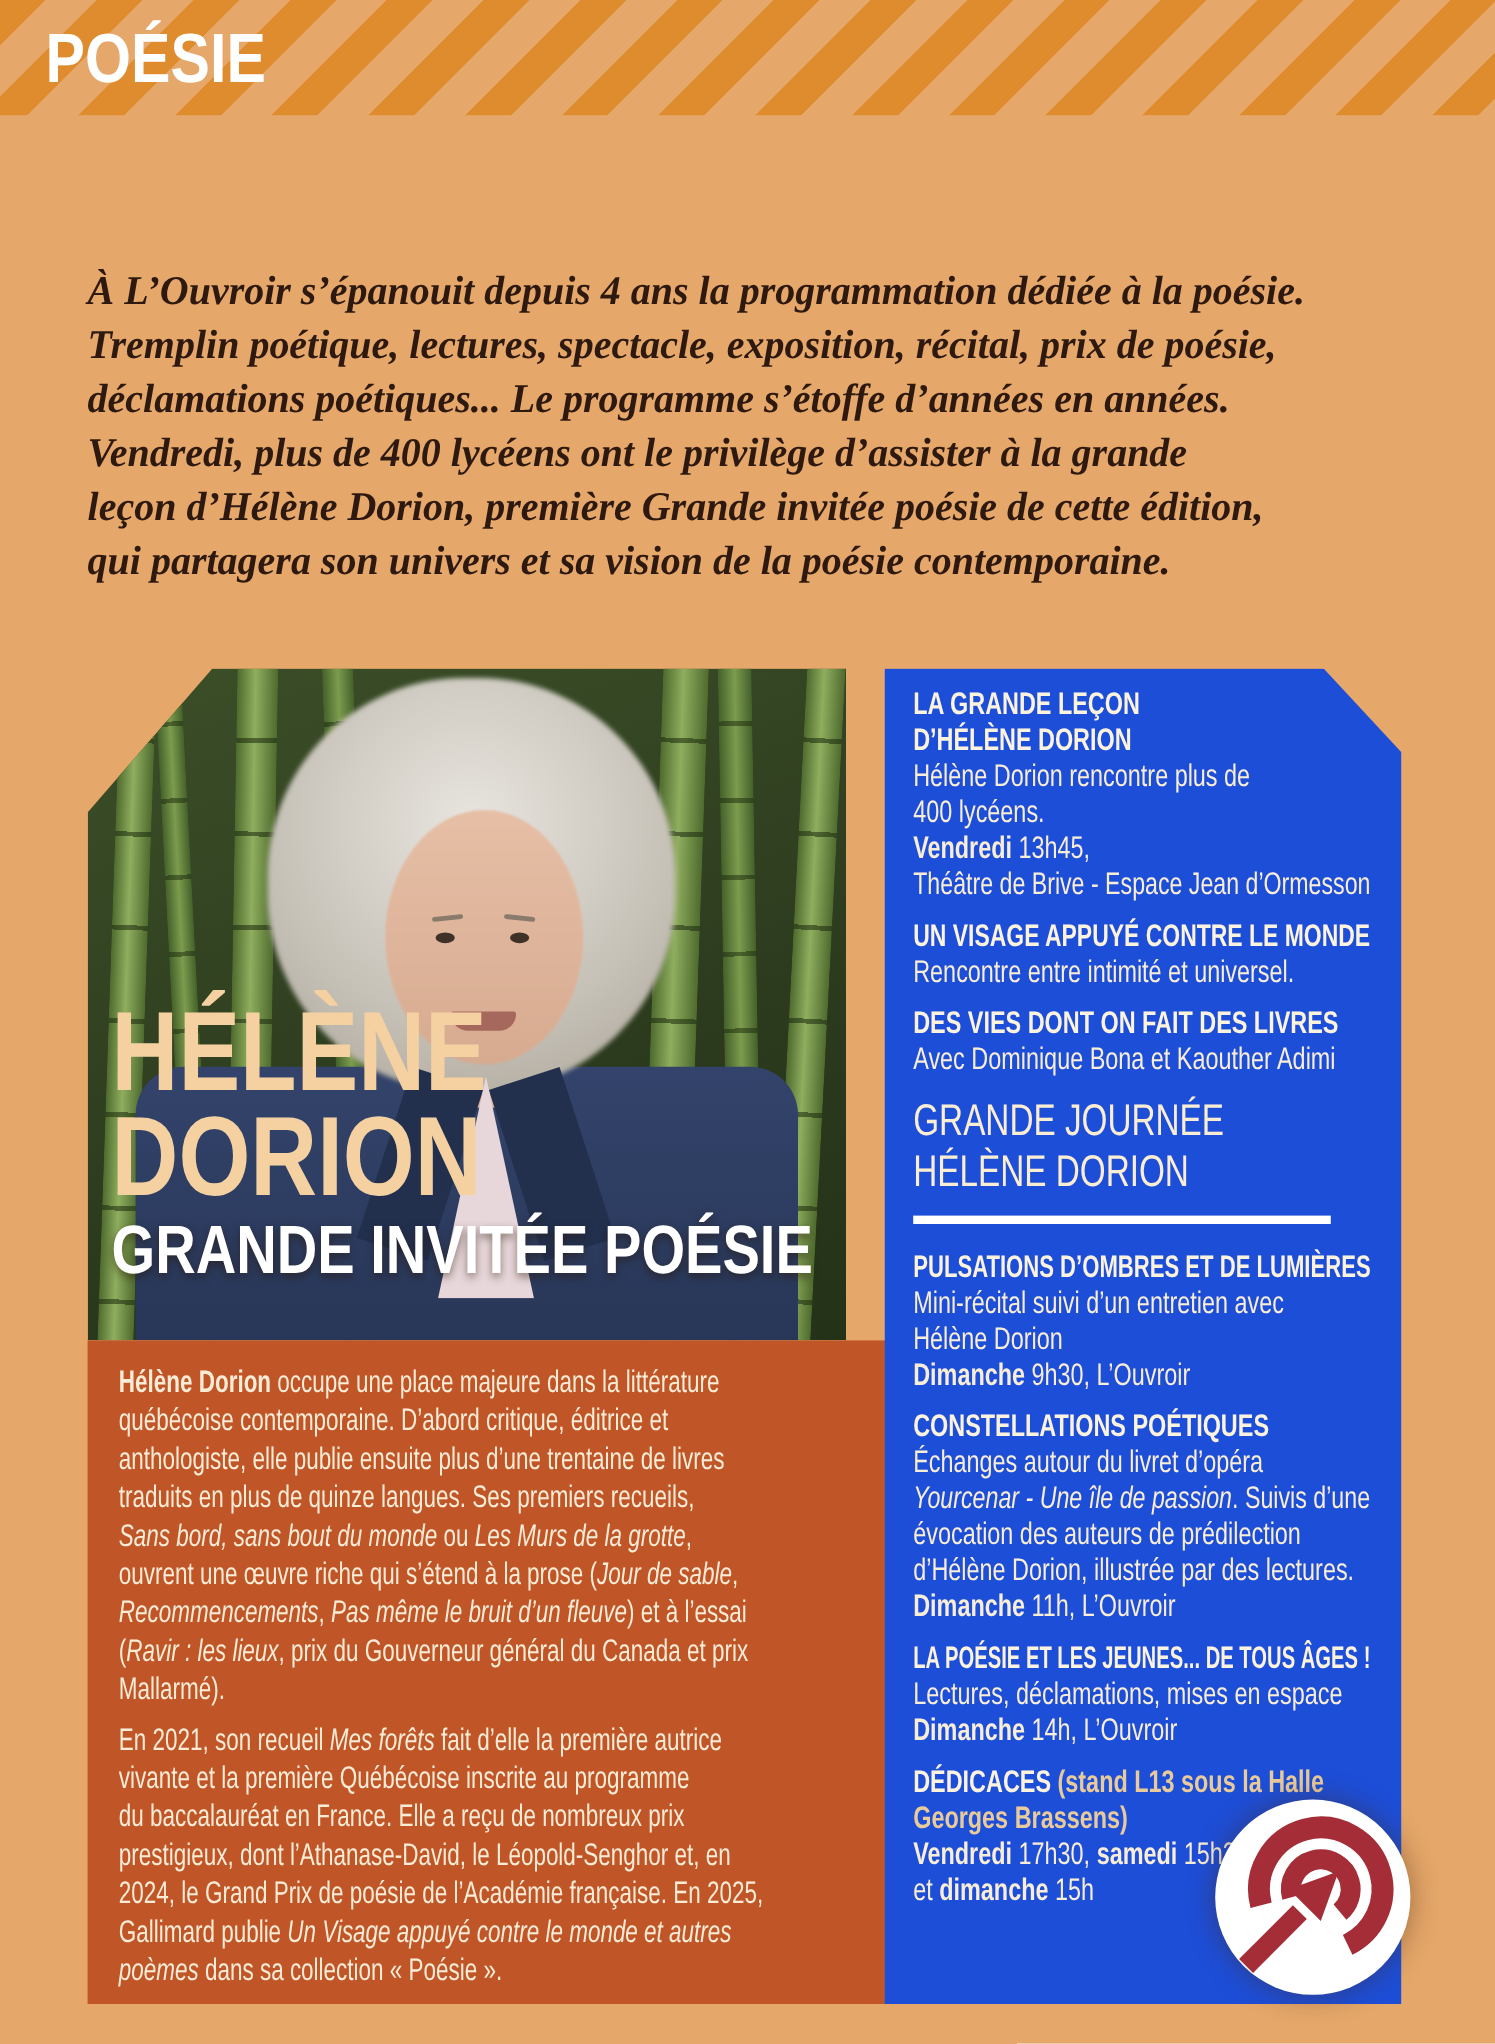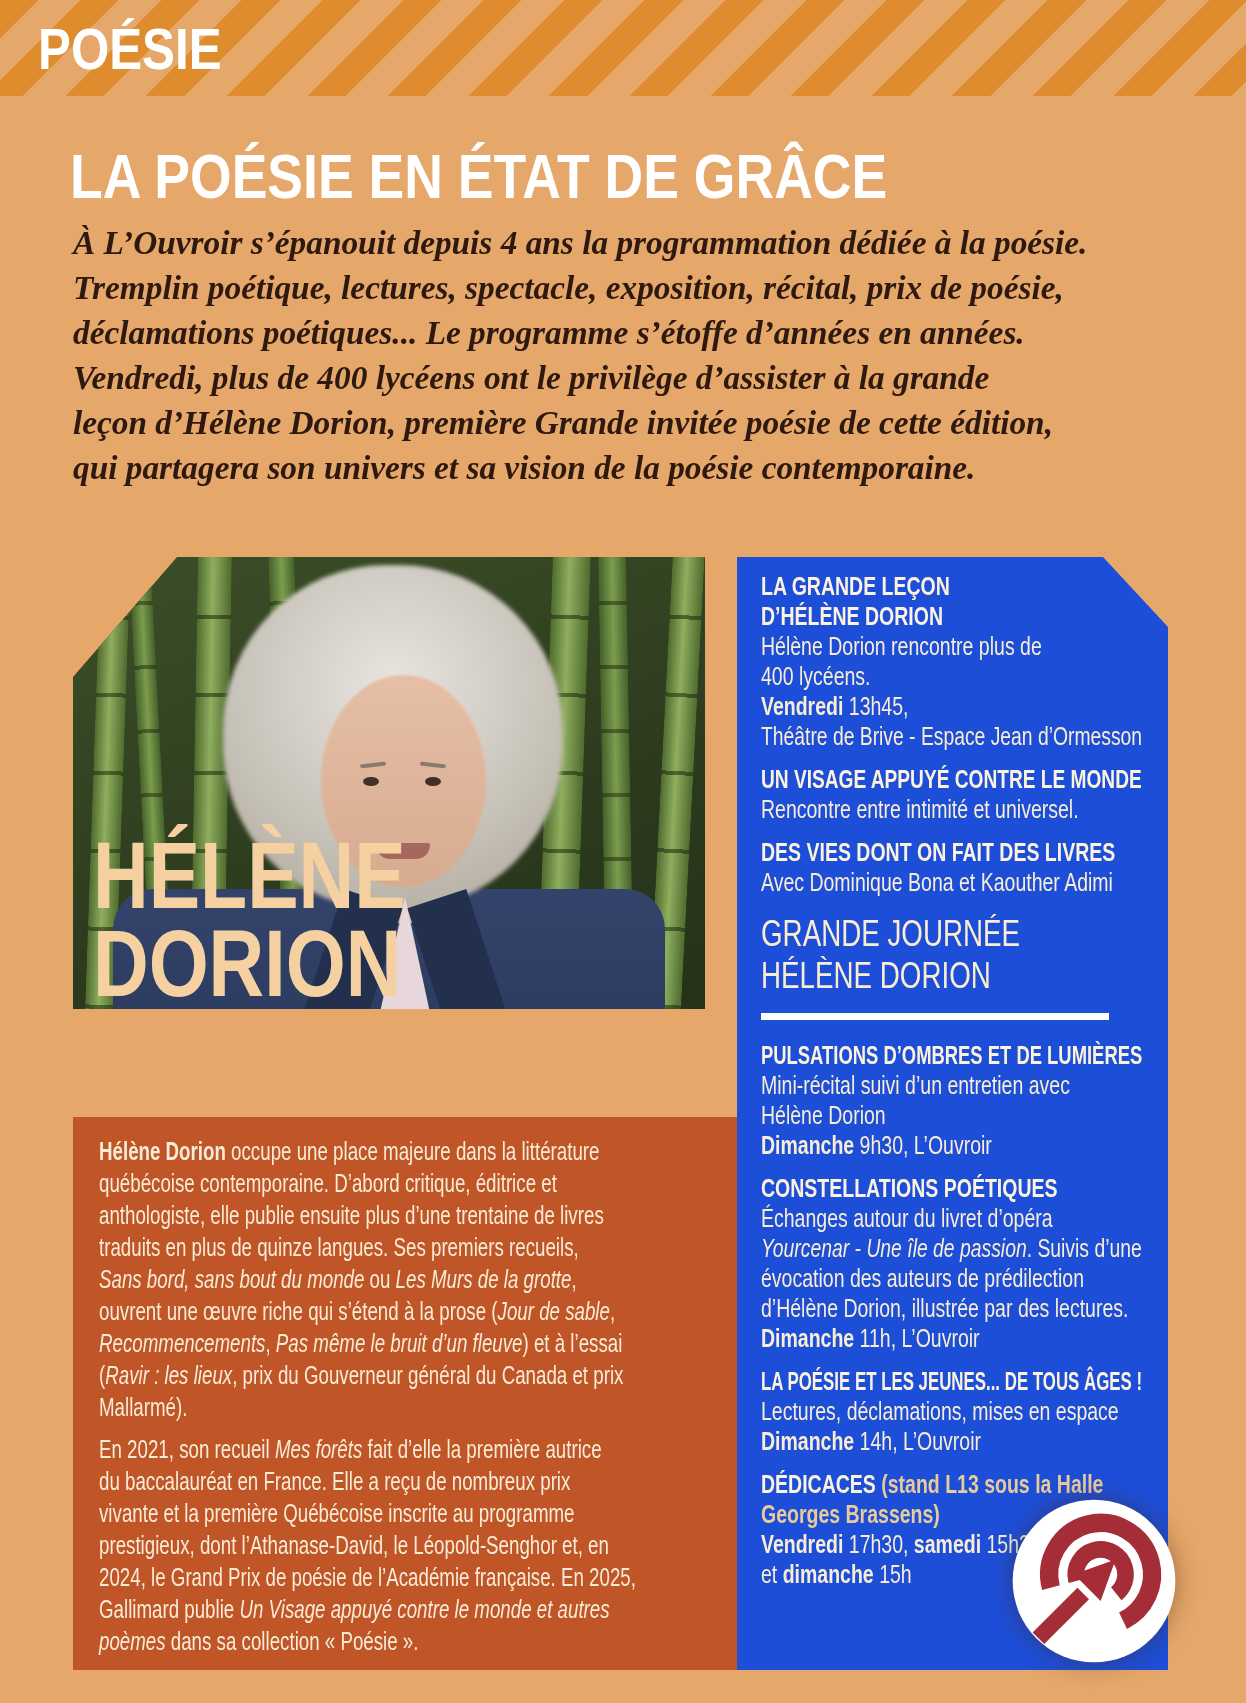--- a/index.html
+++ b/index.html
@@ -29,21 +29,21 @@
 
   
   .intro{
     position:absolute;left:73px;top:220px;width:1140px;
     font-family:"Liberation Serif",serif;font-style:italic;font-weight:700;
     font-size:34px;line-height:45px;color:#2E1910;
   }
 
   
   .photo{
-    position:absolute;left:73px;top:557px;width:632px;height:452px;
+    position:absolute;left:73px;top:557px;width:632px;height:560px;
     overflow:hidden;
     clip-path:polygon(104px 0,100% 0,100% 100%,0 100%,0 120px);
     background:linear-gradient(160deg,#3C4F28,#2C3B1E 60%,#243318);
   }
   .stalk{position:absolute;top:-20px;height:600px;border-radius:10px;}
   .stalk-a{background:
     repeating-linear-gradient(180deg,rgba(25,40,12,.55) 0 4px,rgba(0,0,0,0) 4px 78px),
     linear-gradient(90deg,#4E6A2E,#8FAE5E 45%,#4E6A2E);}
   .stalk-b{background:
     repeating-linear-gradient(180deg,rgba(25,40,12,.5) 0 4px,rgba(0,0,0,0) 4px 64px),
@@ -103,23 +103,20 @@
 <body>
 
 <div class="page">
 
   <header class="banner">
     <div class="line">
       <span class="fit" style="transform: scaleX(0.85);">POÉSIE</span>
     </div>
   </header>
 
-  <h1 class="page-title line">
-    <span class="fit" style="transform: scaleX(0.85);">LA POÉSIE EN ÉTAT DE GRÂCE</span>
-  </h1>
 
   <div class="intro">
       <div class="line"><span class="fit" style="transform: scaleX(0.98);"><span class="seg">À L’Ouvroir s’épanouit depuis 4 ans la programmation dédiée à la poésie.</span></span></div>
       <div class="line"><span class="fit" style="transform: scaleX(0.98);"><span class="seg">Tremplin poétique, lectures, spectacle, exposition, récital, prix de poésie,</span></span></div>
       <div class="line"><span class="fit" style="transform: scaleX(0.98);"><span class="seg">déclamations poétiques... Le programme s’étoffe d’années en années.</span></span></div>
       <div class="line"><span class="fit" style="transform: scaleX(0.98);"><span class="seg">Vendredi, plus de 400 lycéens ont le privilège d’assister à la grande</span></span></div>
       <div class="line"><span class="fit" style="transform: scaleX(0.98);"><span class="seg">leçon d’</span><span class="seg seg-b">Hélène Dorion</span><span class="seg">, première Grande invitée poésie de cette édition,</span></span></div>
       <div class="line"><span class="fit" style="transform: scaleX(0.98);"><span class="seg">qui partagera son univers et sa vision de la poésie contemporaine.</span></span></div>
     </div>
 
@@ -163,22 +160,22 @@
         <div class="line"><span class="fit" style="transform: scaleX(0.72);"><span class="seg">traduits en plus de quinze langues. Ses premiers recueils,</span></span></div>
         <div class="line"><span class="fit" style="transform: scaleX(0.72);"><span class="seg seg-i">Sans bord, sans bout du monde</span><span class="seg"> ou </span><span class="seg seg-i">Les Murs de la grotte</span><span class="seg">,</span></span></div>
         <div class="line"><span class="fit" style="transform: scaleX(0.72);"><span class="seg">ouvrent une œuvre riche qui s’étend à la prose (</span><span class="seg seg-i">Jour de sable</span><span class="seg">,</span></span></div>
         <div class="line"><span class="fit" style="transform: scaleX(0.72);"><span class="seg seg-i">Recommencements</span><span class="seg">, </span><span class="seg seg-i">Pas même le bruit d’un fleuve</span><span class="seg">) et à l’essai</span></span></div>
         <div class="line"><span class="fit" style="transform: scaleX(0.72);"><span class="seg">(</span><span class="seg seg-i">Ravir : les lieux</span><span class="seg">, prix du Gouverneur général du Canada et prix</span></span></div>
         <div class="line"><span class="fit" style="transform: scaleX(0.72);"><span class="seg">Mallarmé).</span></span></div>
       </div>
     <div class="bio-gap"></div>
     <div>
         <div class="line"><span class="fit" style="transform: scaleX(0.72);"><span class="seg">En 2021, son recueil </span><span class="seg seg-i">Mes forêts</span><span class="seg"> fait d’elle la première autrice</span></span></div>
+        <div class="line"><span class="fit" style="transform: scaleX(0.72);"><span class="seg">vivante et la première Québécoise inscrite au programme</span></span></div>
         <div class="line"><span class="fit" style="transform: scaleX(0.72);"><span class="seg">du baccalauréat en France. Elle a reçu de nombreux prix</span></span></div>
-        <div class="line"><span class="fit" style="transform: scaleX(0.72);"><span class="seg">vivante et la première Québécoise inscrite au programme</span></span></div>
         <div class="line"><span class="fit" style="transform: scaleX(0.72);"><span class="seg">prestigieux, dont l’Athanase-David, le Léopold-Senghor et, en</span></span></div>
         <div class="line"><span class="fit" style="transform: scaleX(0.72);"><span class="seg">2024, le Grand Prix de poésie de l’Académie française. En 2025,</span></span></div>
         <div class="line"><span class="fit" style="transform: scaleX(0.72);"><span class="seg">Gallimard publie </span><span class="seg seg-i">Un Visage appuyé contre le monde et autres</span></span></div>
         <div class="line"><span class="fit" style="transform: scaleX(0.72);"><span class="seg seg-i">poèmes</span><span class="seg"> dans sa collection « Poésie ».</span></span></div>
       </div>
   </aside>
 
   <section class="events">
       <div class="event">
         <div class="line t-line"><span class="fit" style="transform: scaleX(0.75);"><span class="seg">LA GRANDE LEÇON</span></span></div>

